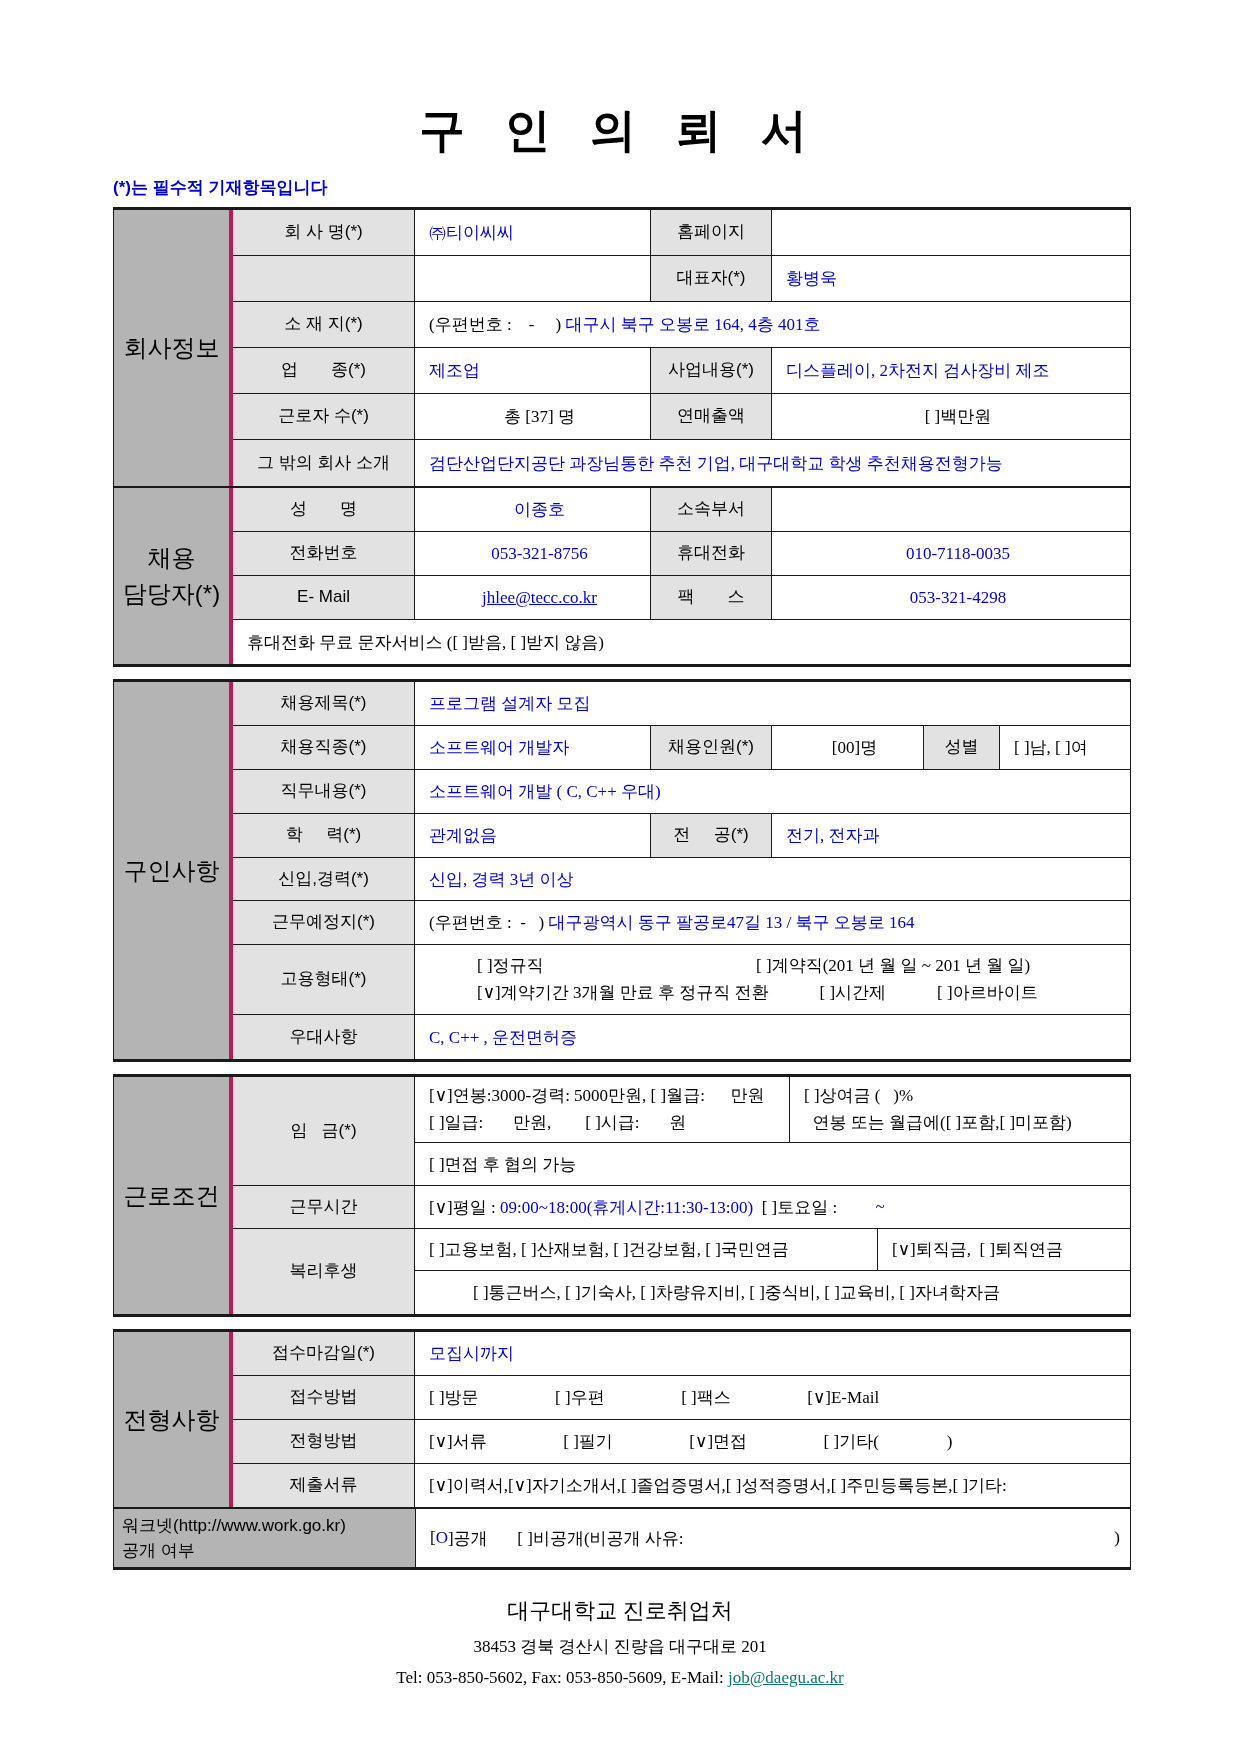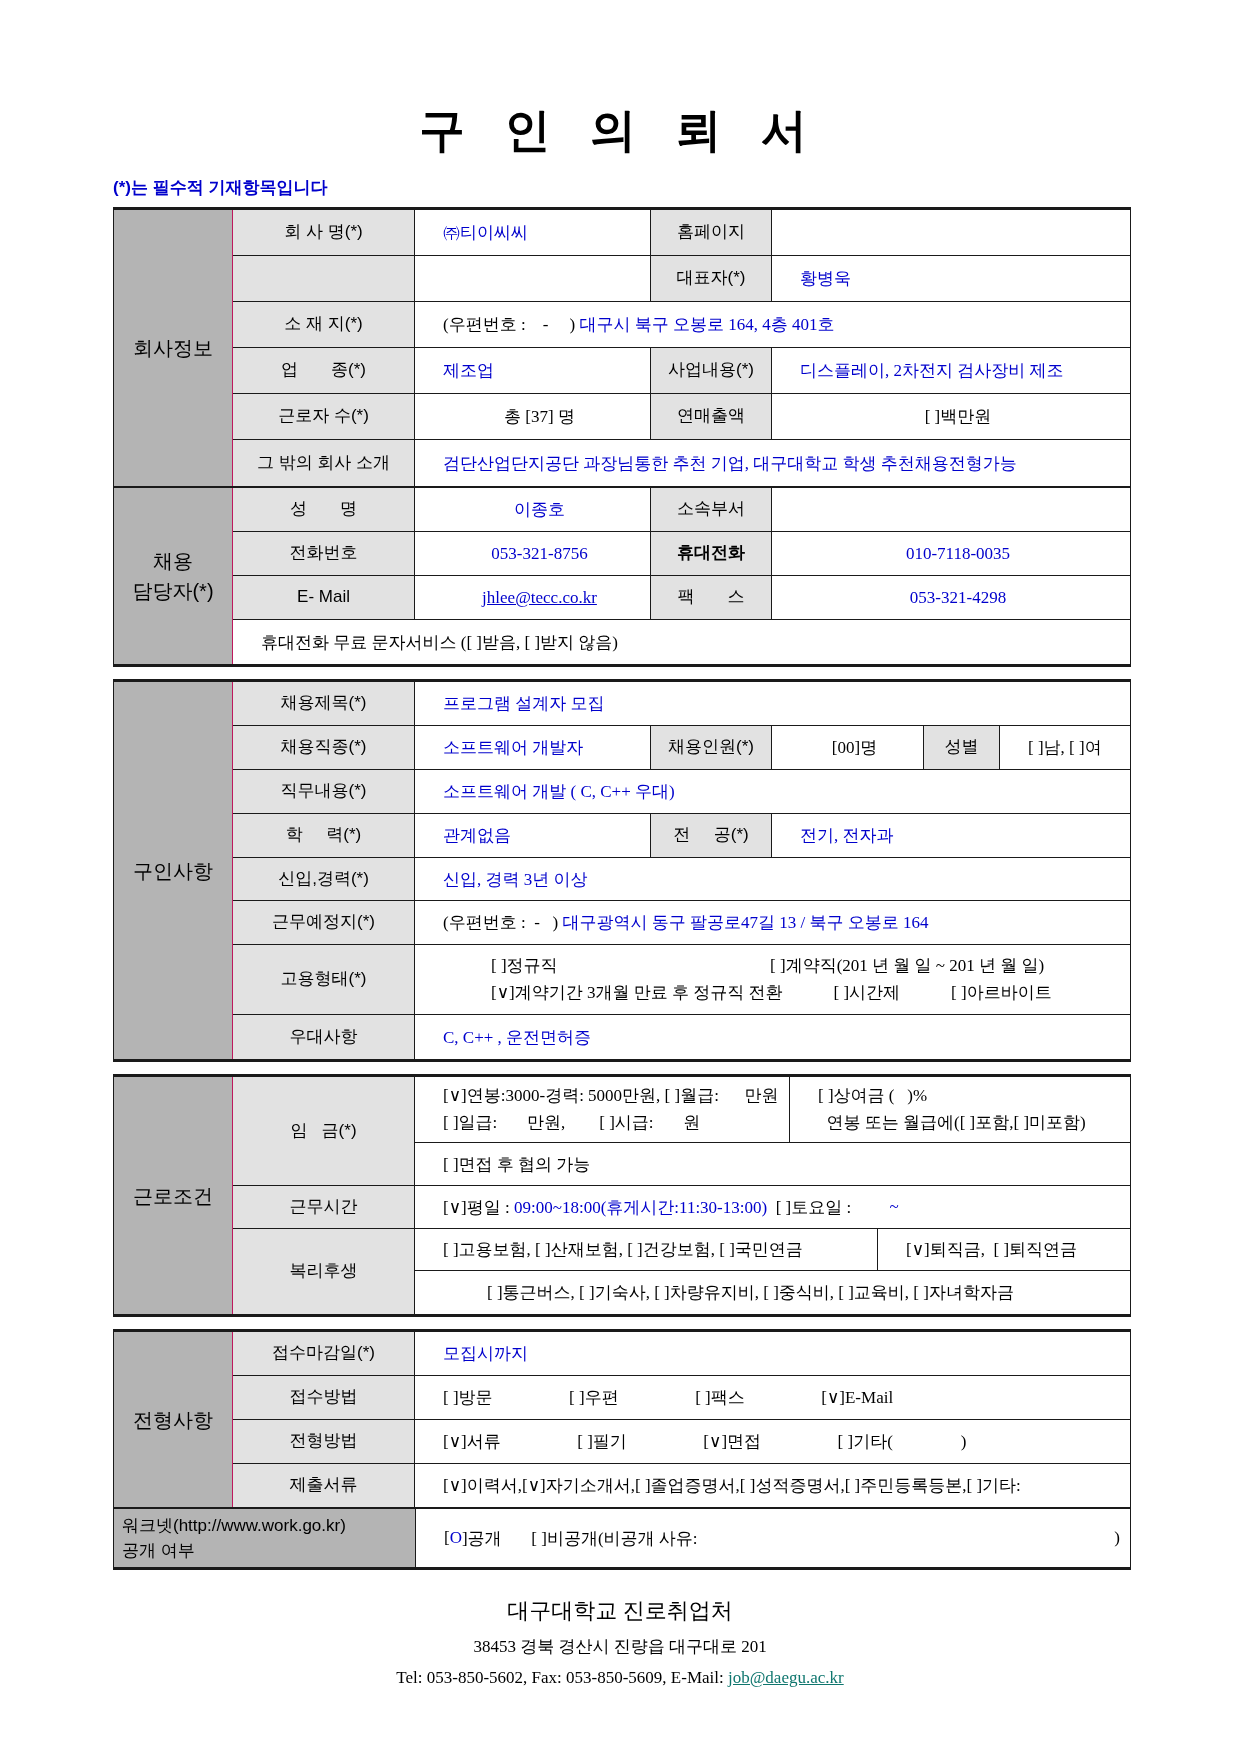--- a/index.html
+++ b/index.html
@@ -32,23 +32,23 @@
     border-top-width: 3px;
     border-bottom-width: 3px;
     margin-top: 12px;
     background: #fff;
   }
   .sect-group { display: flex; align-items: stretch; }
   .sect-group + .sect-group { border-top: 2px solid #1a1a1a; }
   .sect-cell {
     width: 119px; flex: 0 0 119px;
     background: #b4b4b4;
-    border-right: 1px solid #be185d;
+    border-right: 4px solid #be185d;
     display: flex; flex-direction: column; align-items: center; justify-content: center;
-    font-size: 20px;
+    font-size: 24px;
     font-family: "Liberation Sans", "DejaVu Sans", sans-serif;
     text-align: center;
     line-height: 1.5;
   }
   .rows { flex: 1 1 auto; display: flex; flex-direction: column; }
   .row { display: flex; align-items: stretch; border-bottom: 1px solid #1a1a1a; }
   .row:last-child { border-bottom: none; }
   .cell {
     display: flex; align-items: center;
     border-right: 1px solid #1a1a1a;
@@ -58,21 +58,21 @@
   }
   .cell:last-child { border-right: none; }
   .lbl {
     width: 182px; flex: 0 0 182px;
     background: #e2e2e2;
     justify-content: center;
     font-family: "Liberation Sans", "DejaVu Sans", sans-serif;
     text-align: center;
     line-height: 1.35;
   }
-  .val { padding-left: 28px; font-family: "Liberation Serif", "DejaVu Serif", serif; }
+  .val { padding-left: 14px; font-family: "Liberation Serif", "DejaVu Serif", serif; }
   .val.grow { flex: 1 1 auto; }
   .center { justify-content: center; padding-left: 14px; }
   .blue { color: #0000cc; }
   .black { color: #000; }
   .ul { text-decoration: underline; }
   .h46 { min-height: 46px; }
   .h44 { min-height: 44px; }
   .h43 { min-height: 43px; }
   .h70 { min-height: 70px; gap: 48px; }
   .subcol { flex: 1 1 auto; display: flex; flex-direction: column; }
@@ -152,21 +152,21 @@
       <div class="rows">
         <div class="row h44">
           <div class="cell lbl">성       명</div>
           <div class="cell val center blue" style="width:236px;flex:0 0 236px;">이종호</div>
           <div class="cell lbl" style="width:121px;flex:0 0 121px;">소속부서</div>
           <div class="cell val grow"></div>
         </div>
         <div class="row h44">
           <div class="cell lbl">전화번호</div>
           <div class="cell val center blue" style="width:236px;flex:0 0 236px;">053-321-8756</div>
-          <div class="cell lbl" style="width:121px;flex:0 0 121px;font-weight:bold;">휴대전화</div>
+          <div class="cell lbl" style="width:121px;flex:0 0 121px;">휴대전화</div>
           <div class="cell val grow center blue">010-7118-0035</div>
         </div>
         <div class="row h44">
           <div class="cell lbl">E- Mail</div>
           <div class="cell val center" style="width:236px;flex:0 0 236px;"><a class="blue ul" href="#">jhlee@tecc.co.kr</a></div>
           <div class="cell lbl" style="width:121px;flex:0 0 121px;">팩       스</div>
           <div class="cell val grow center blue">053-321-4298</div>
         </div>
         <div class="row h44">
           <div class="cell val grow">휴대전화 무료 문자서비스 ([ ]받음, [ ]받지 않음)</div>

